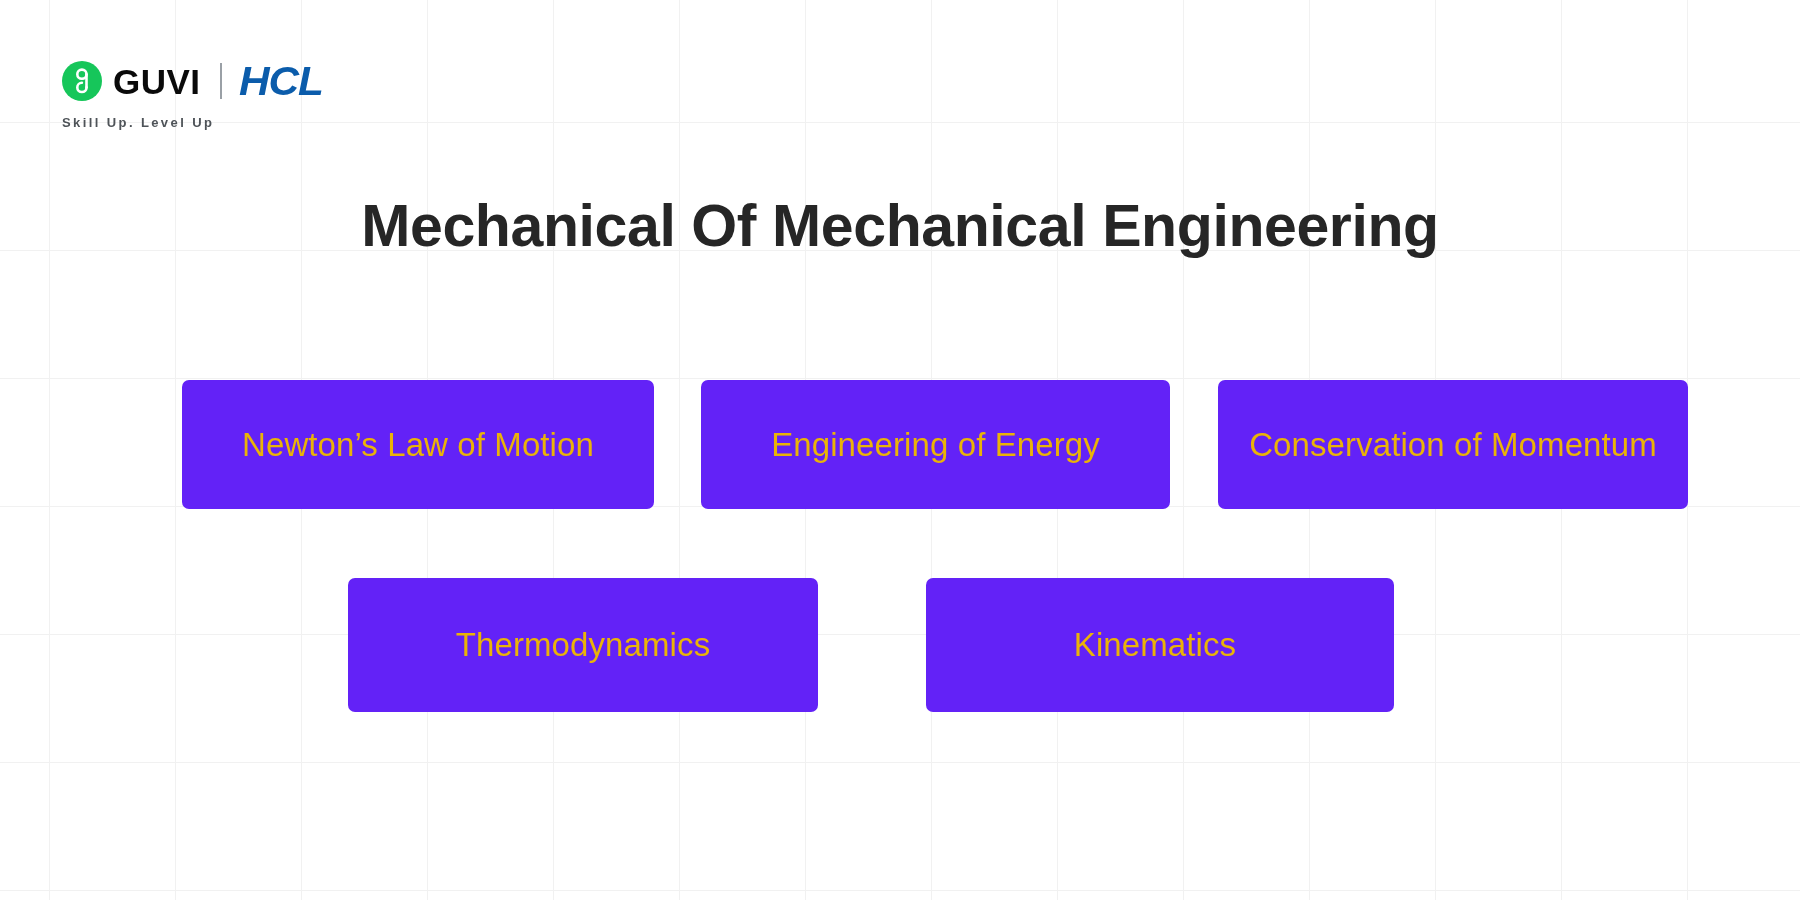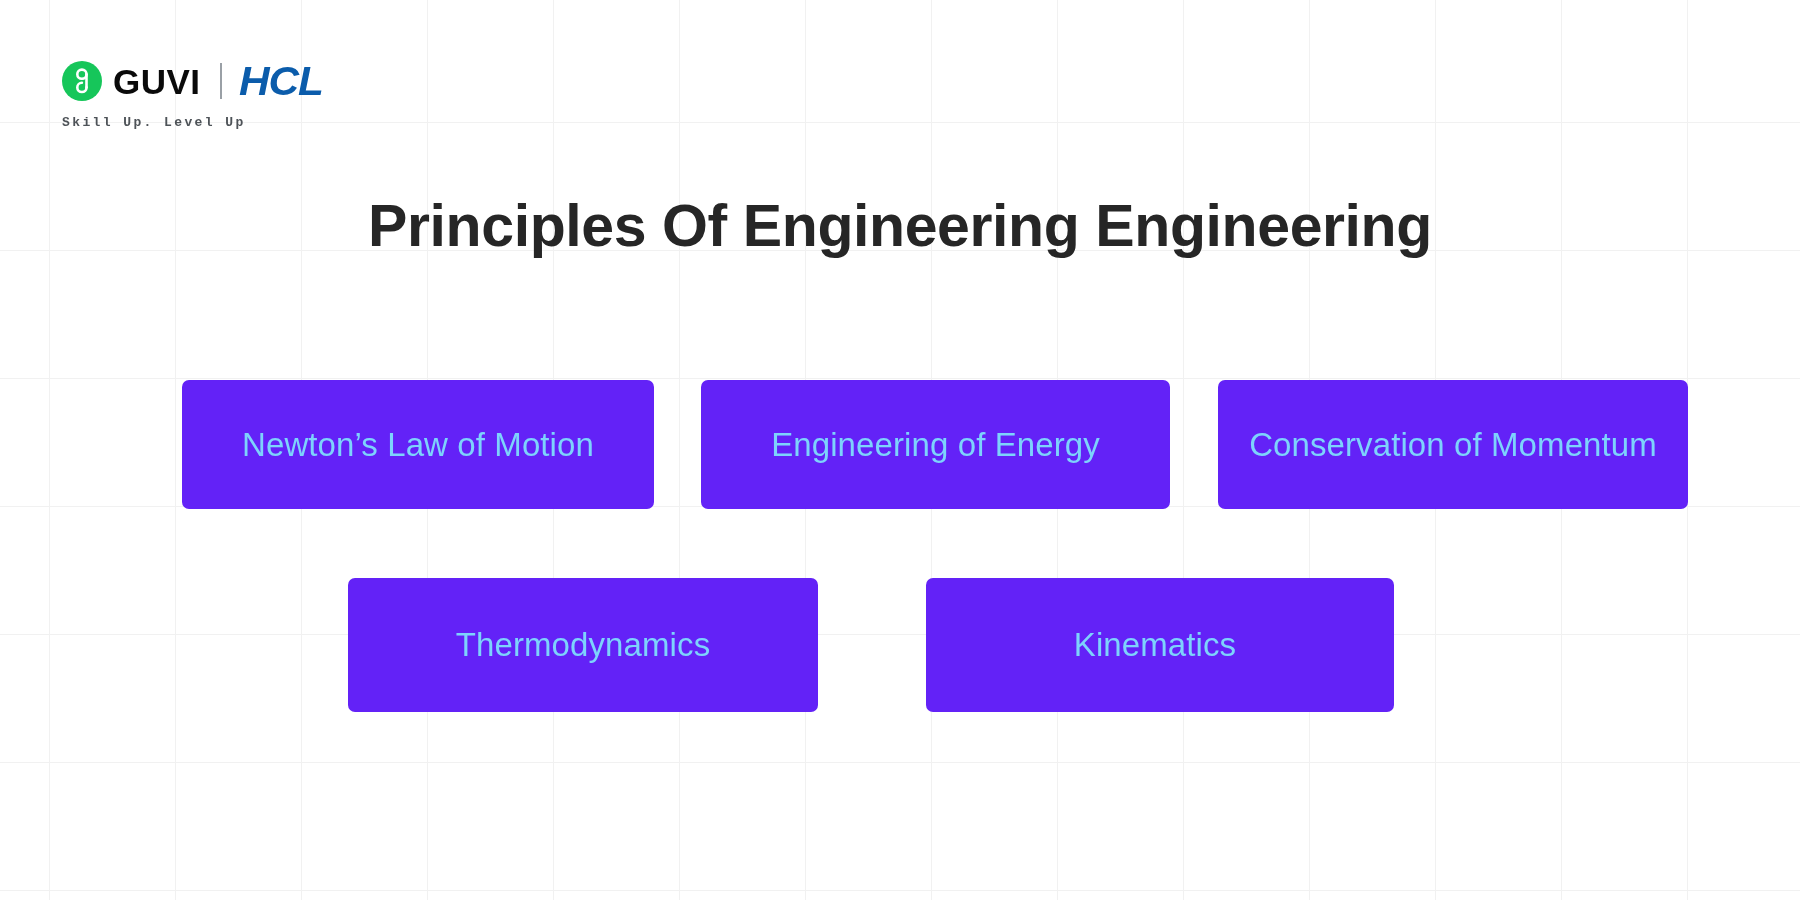--- a/index.html
+++ b/index.html
@@ -83,21 +83,21 @@
     font-family: "Liberation Sans", sans-serif;
     transform: scaleX(1.06);
     transform-origin: left center;
   }
   #brand-tagline {
     margin-top: 11px;
     font-size: 13px;
     font-weight: 600;
     letter-spacing: 2.4px;
     color: #4e5358;
-    font-family: Liberation Mono, monospace;
+    font-family: Liberation Sans, sans-serif;
   }
 
   
   #deck-title {
     position: absolute;
     left: 0;
     right: 0;
     top: 152px;
     text-align: center;
     font-size: 59px;
@@ -107,21 +107,21 @@
     color: #262626;
     padding: 0 300px;
     font-family: "Liberation Sans", sans-serif;
   }
 
   
   .card {
     position: absolute;
     background: #6322f7;
     border-radius: 7px;
-    color: #7dd3fc;
+    color: #eab308;
     display: flex;
     align-items: center;
     justify-content: center;
     text-align: center;
     font-size: 33px;
     font-weight: 400;
     line-height: 1.32;
     letter-spacing: 0.1px;
     padding: 0 18px;
     box-sizing: border-box;
@@ -155,21 +155,21 @@
       <span id="guvi-word">GUVI</span>
 
       <span id="brand-divider"></span>
 
       <span id="hcl-word">HCL</span>
     </div>
 
     <div id="brand-tagline">Skill Up. Level Up</div>
   </div>
 
-  <h1 id="deck-title">Principles Of Engineering Engineering</h1>
+  <h1 id="deck-title">Mechanical Of Mechanical Engineering</h1>
 
   <div class="card" id="card-0">Newton’s Law of Motion</div>
   <div class="card" id="card-1">Engineering of Energy</div>
   <div class="card" id="card-3">Thermodynamics</div>
   <div class="card" id="card-2">Conservation of Momentum</div>
   <div class="card" id="card-4">Kinematics</div>
 
 </div>
 
 </body></html>

